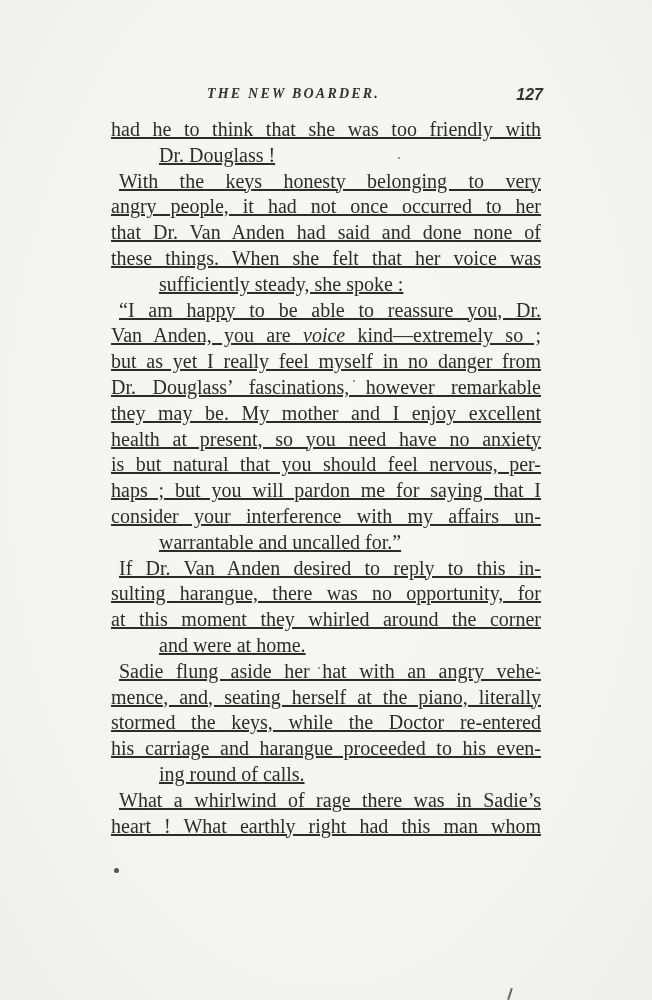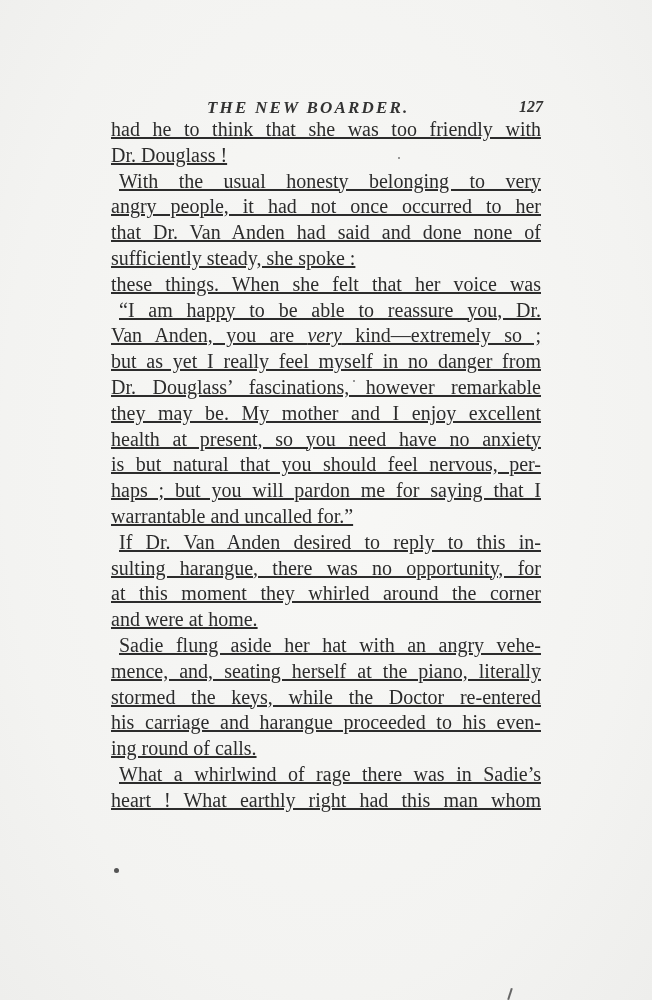--- a/index.html
+++ b/index.html
@@ -28,30 +28,29 @@
       width: 336px;
       height: 20px;
     }
     .running-title {
       position: absolute;
       left: 0;
       top: 0;
       font-family: "Liberation Serif", "DejaVu Serif", serif;
       font-style: italic;
       font-weight: bold;
-      font-size: 17px;
+      font-size: 14px;
       letter-spacing: 2.2px;
       color: #333;
-      margin-top: 12px;
     }
     .page-number {
       position: absolute;
       right: 0;
-      top: 12px;
-      font-family: Liberation Serif, serif;
+      top: 0;
+      font-family: Liberation Sans, sans-serif;
       font-style: italic;
       font-weight: bold;
       font-size: 16px;
       color: #333;
     }
     .text-block {
       position: absolute;
       left: 111px;
       top: 117px;
       width: 430px;
@@ -61,20 +60,21 @@
       line-height: 25.8px;
       font-size: 20px;
       white-space: nowrap;
       text-align: justify;
       text-align-last: justify;
       color: #2c2c2c;
       text-decoration: underline;
     }
     .line.last {
       text-align-last: left;
+      margin-left: 48px;
     }
     .line.indent {
       padding-left: 8px;
     }
     .line i {
       font-style: italic;
     }
     .speck {
       position: absolute;
       width: 2px;
@@ -106,33 +106,34 @@
 
 <div class="page">
   <div class="running-head">
     <span class="running-title">THE NEW BOARDER.</span>
     <span class="page-number">127</span>
   </div>
 
   <div class="text-block" id="text-block">
       <div class="line">had he to think that she was too friendly with</div>
       <div class="line last">Dr. Douglass !</div>
-      <div class="line indent">With the usual honesty belonging to very</div>
+      <div class="line indent">With the keys honesty belonging to very</div>
       <div class="line">angry people, it had not once occurred to her</div>
       <div class="line">that Dr. Van Anden had said and done none of</div>
+      <div class="line">these things.  When she felt that her voice was</div>
       <div class="line last">sufficiently steady, she spoke :</div>
-      <div class="line">these things.  When she felt that her voice was</div>
       <div class="line indent">“I am happy to be able to reassure you, Dr.</div>
-      <div class="line"><span>Van Anden, you are </span><i>very</i><span> kind—extremely so ;</span></div>
+      <div class="line"><span>Van Anden, you are </span><i>voice</i><span> kind—extremely so ;</span></div>
       <div class="line">but as yet I really feel myself in no danger from</div>
       <div class="line">Dr. Douglass’ fascinations, however remarkable</div>
       <div class="line">they may be.  My mother and I enjoy excellent</div>
       <div class="line">health at present, so you need have no anxiety</div>
       <div class="line">is but natural that you should feel nervous, per-</div>
       <div class="line">haps ; but you will pardon me for saying that I</div>
+      <div class="line">consider your interference with my affairs un-</div>
       <div class="line last">warrantable and uncalled for.”</div>
       <div class="line indent">If Dr. Van Anden desired to reply to this in-</div>
       <div class="line">sulting harangue, there was no opportunity, for</div>
       <div class="line">at this moment they whirled around the corner</div>
       <div class="line last">and were at home.</div>
       <div class="line indent">Sadie flung aside her hat with an angry vehe-</div>
       <div class="line">mence, and, seating herself at the piano, literally</div>
       <div class="line">stormed the keys, while the Doctor re-entered</div>
       <div class="line">his carriage and harangue proceeded to his even-</div>
       <div class="line last">ing round of calls.</div>

